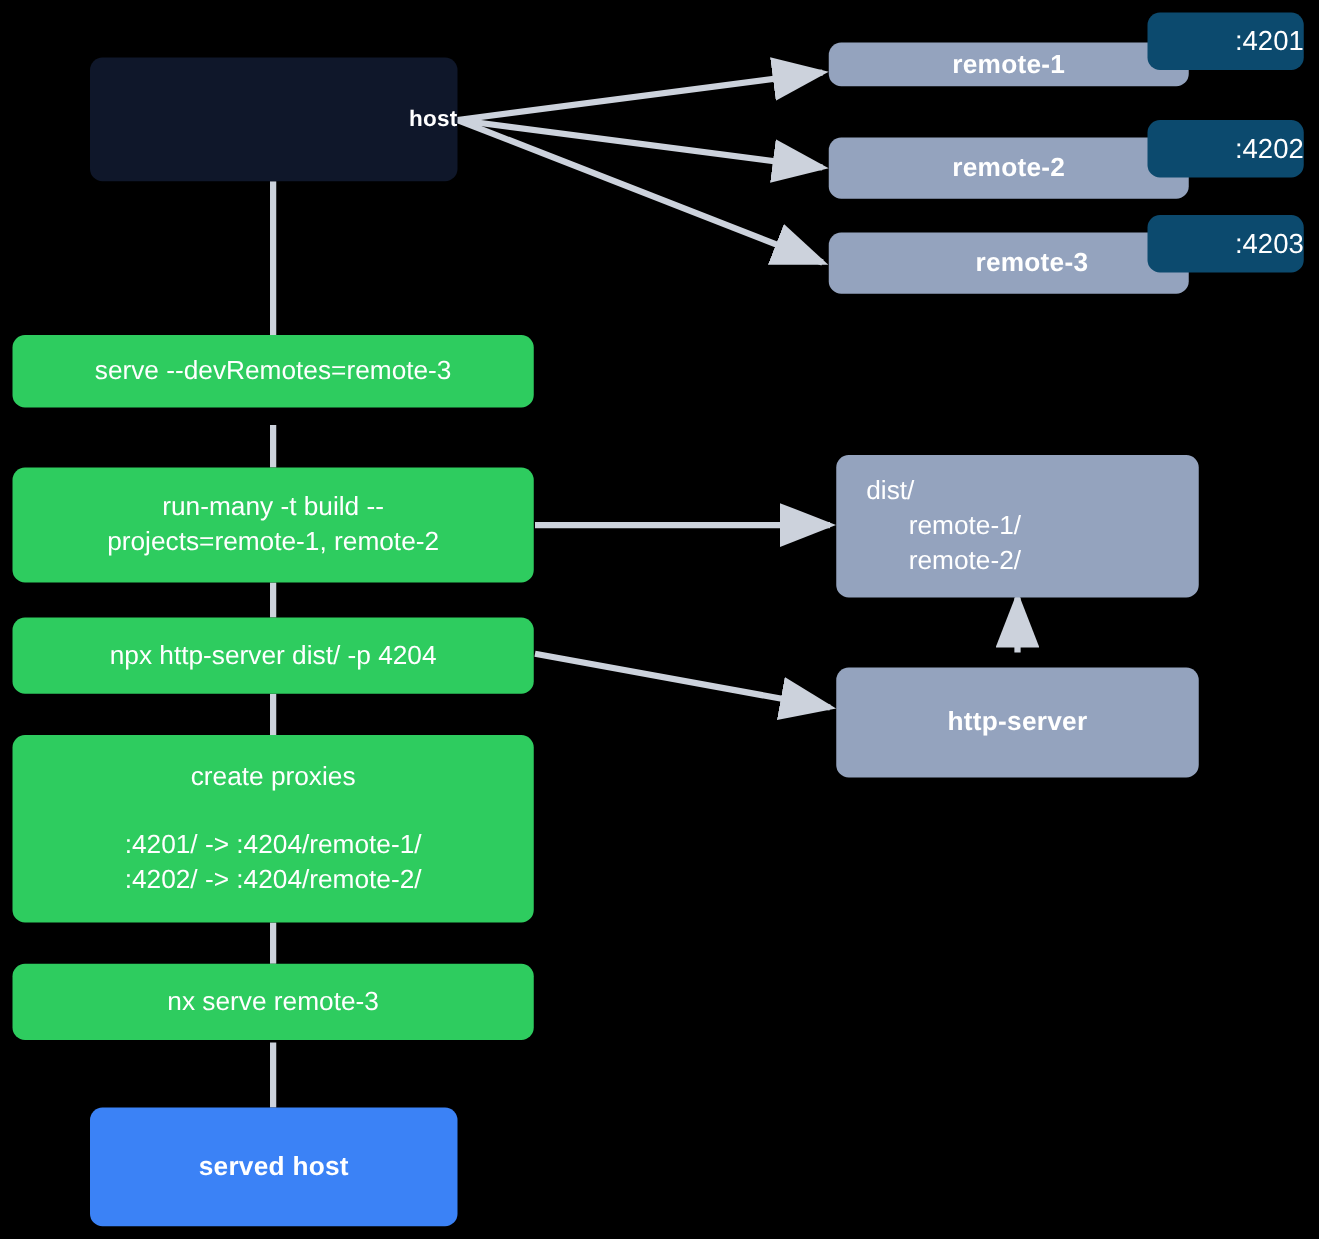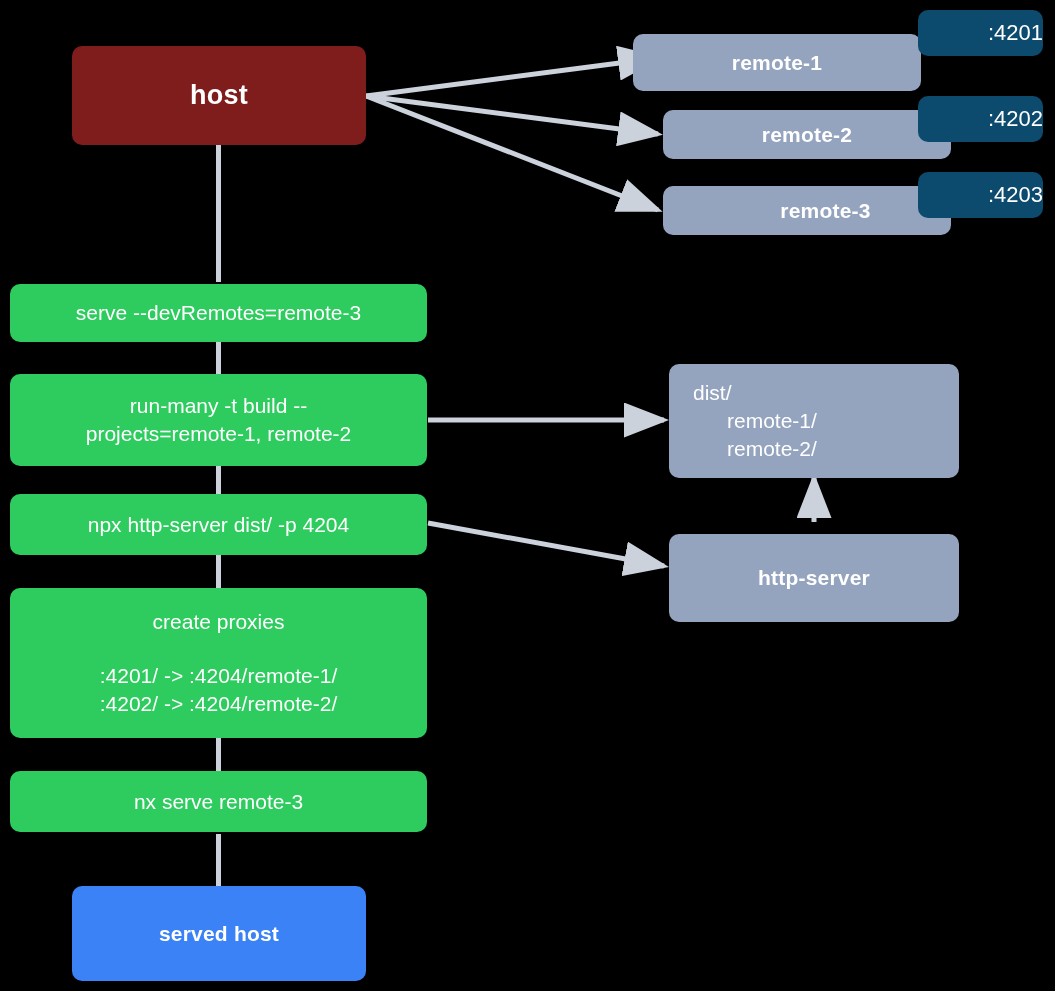--- a/index.html
+++ b/index.html
@@ -24,24 +24,25 @@
     flex-direction: column;
     align-items: center;
     justify-content: center;
     border-radius: 10px;
     color: #ffffff;
     text-align: center;
     line-height: 1.32;
     z-index: 3;
   }
   .node-host {
-    background: #7f1d1d;
+    background: #0f172a;
     font-weight: bold;
-    font-size: 27px;
+    font-size: 18px;
     letter-spacing: 0.2px;
+    align-items: flex-end;
   }
   .node-served {
     background: #3b82f6;
     font-weight: bold;
     font-size: 21px;
     letter-spacing: 0.2px;
   }
   .node-cmd {
     background: #2ecc5f;
     font-size: 21px;
@@ -122,42 +123,42 @@
 
     <line x1="428" y1="523" x2="664" y2="566" stroke="#ccd2dc" stroke-width="5" marker-end="url(#arrowhead)"></line>
 
     <line x1="814" y1="522" x2="814" y2="478" stroke="#ccd2dc" stroke-width="5" marker-end="url(#arrowhead)"></line>
   </svg>
 
   <div class="node node-host" style="left:72px; top:46px; width:294px; height:99px;">
     <span>host</span>
   </div>
 
-  <div class="node node-grey bold" style="left:633px; top:34px; width:288px; height:57px;">
+  <div class="node node-grey bold" style="left:663px; top:34px; width:288px; height:35px;">
     <span>remote-1</span>
   </div>
   <div class="badge" style="left:918px; top:10px; width:125px; height:46px;">
     <span>:4201</span>
   </div>
 
   <div class="node node-grey bold" style="left:663px; top:110px; width:288px; height:49px;">
     <span>remote-2</span>
   </div>
   <div class="badge" style="left:918px; top:96px; width:125px; height:46px;">
     <span>:4202</span>
   </div>
 
   <div class="node node-grey bold" style="left:663px; top:186px; width:288px; height:49px;padding-left:37px;">
     <span>remote-3</span>
   </div>
   <div class="badge" style="left:918px; top:172px; width:125px; height:46px;">
     <span>:4203</span>
   </div>
 
-  <div class="node node-cmd" style="left:10px; top:284px; width:417px; height:58px;">
+  <div class="node node-cmd" style="left:10px; top:268px; width:417px; height:58px;">
     <span>serve --devRemotes=remote-3</span>
   </div>
 
   <div class="node node-cmd" style="left:10px; top:374px; width:417px; height:92px;">
     <span>run-many -t build --</span>
     <span>projects=remote-1, remote-2</span>
   </div>
 
   <div class="node node-grey" style="left:669px; top:364px; width:290px; height:114px; align-items:flex-start;">
     <span class="dist-lines">dist/</span>

